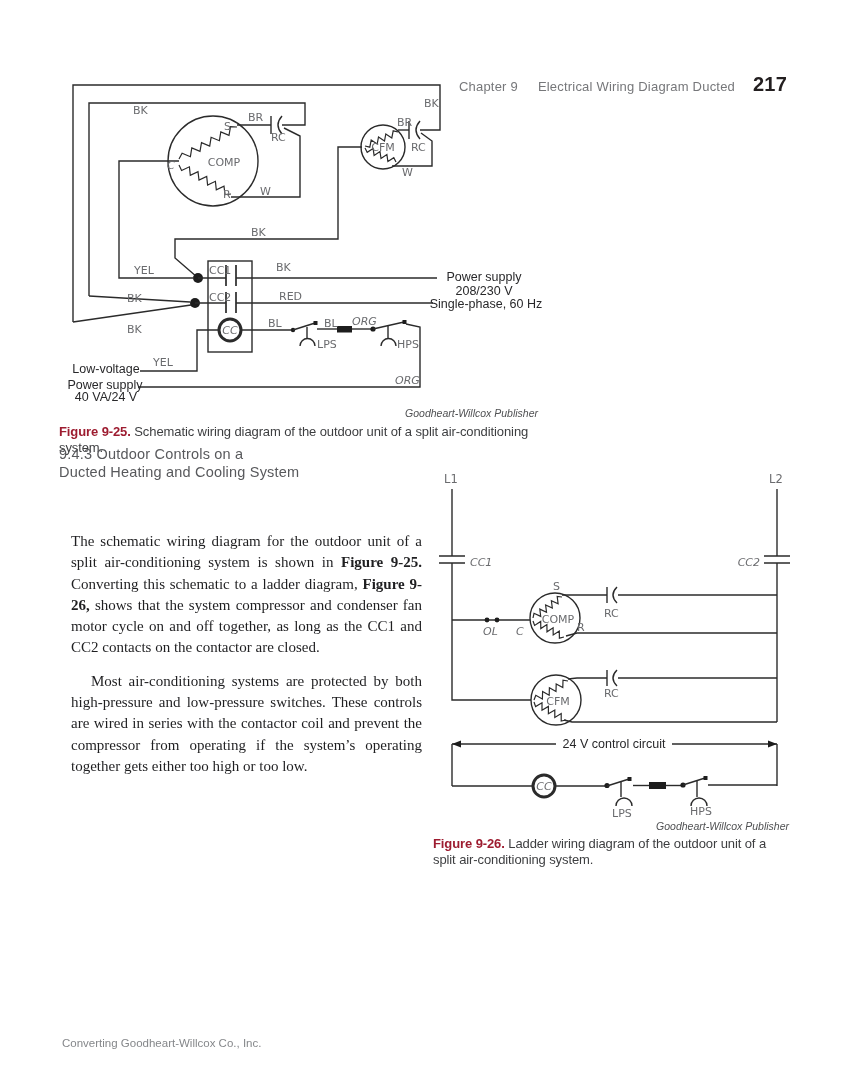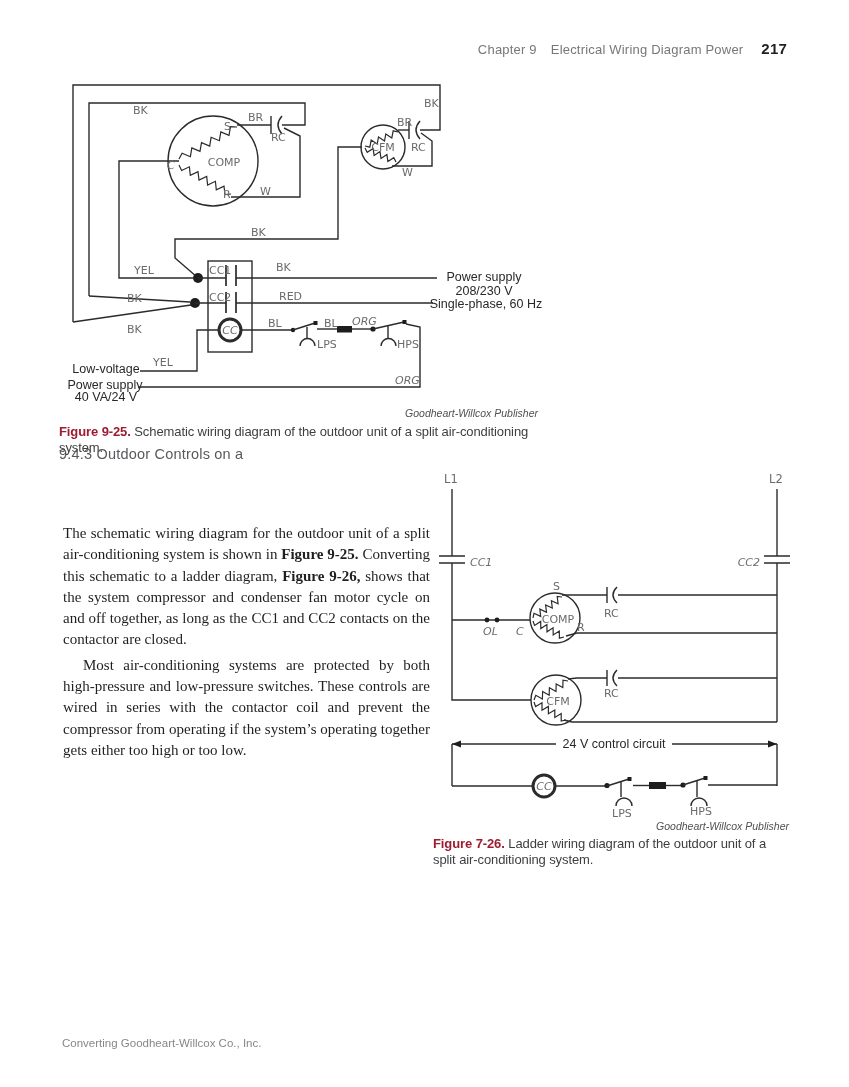--- a/index.html
+++ b/index.html
@@ -2,33 +2,33 @@
 <html><head>
 <meta charset="utf-8">
 <style>
   html,body{margin:0;padding:0;background:#e8e8e8;}
   .page{position:relative;width:849px;height:1087px;background:#ffffff;overflow:hidden;
         font-family:"Liberation Sans",sans-serif;}
   .layer{position:absolute;left:0;top:0;}
   
   .header{position:absolute;top:40px;right:62px;display:flex;align-items:baseline;
           font-size:13px;color:#76777a;letter-spacing:.2px;}
-  .header .chap{margin-right:14px;}
-  .header .pagenum{margin-left:18px;font-size:15px;font-weight:bold;color:#231f20;}
+  .header .chap{margin-right:20px;}
+  .header .pagenum{margin-left:18px;font-size:20px;font-weight:bold;color:#231f20;margin-top:33px;}
   
   .caption{position:absolute;font-size:13px;line-height:16px;color:#3d3e40;letter-spacing:-.1px;}
   .caption .figlab{font-weight:bold;color:#9d1c30;}
   
   .heading{position:absolute;left:59px;top:445px;font-size:14.5px;line-height:18px;
            font-weight:500;color:#58595c;letter-spacing:.2px;}
   
   .body-col{position:absolute;left:59px;top:519px;width:375px;
             font-family:"Liberation Serif",serif;font-size:15px;line-height:21.3px;
             color:#1f1f21;text-align:justify;}
-  .body-col p{margin:4px;}
+  .body-col p{margin:12px;}
   .body-col p.indent{text-indent:20px;}
   .footer{position:absolute;left:62px;top:1037px;font-size:11.5px;color:#85878a;}
   
   .wire{fill:none;stroke:#2b2b2b;stroke-width:1.4;}
   .wire-thin{fill:none;stroke:#2b2b2b;stroke-width:1.2;}
   .bar{fill:none;stroke:#2b2b2b;stroke-width:1.7;}
   .coil{fill:#ffffff;stroke:#2b2b2b;stroke-width:3;}
   .motor{fill:none;stroke:#2b2b2b;stroke-width:1.4;}
   .dot{fill:#1d1d1d;}
   .blk{fill:#1d1d1d;}
@@ -208,35 +208,36 @@
       <text class="stext mid" x="614" y="748">24 V control circuit</text>
       <text class="dlab dlab-i mid" x="544" y="790" font-size="10">CC</text>
       <text class="dlab" x="612" y="817">LPS</text>
       <text class="dlab" x="690" y="815">HPS</text>
       <text class="credit end" x="789" y="830">Goodheart-Willcox Publisher</text>
     </g>
   </svg>
 
   <div class="header">
     <span class="chap">Chapter 9</span>
-    <span class="title">Electrical Wiring Diagram Power</span>
+    <span class="title">Electrical Wiring Diagram Ducted</span>
     <span class="pagenum">217</span>
   </div>
 
   <div class="caption" style="left:59px;top:424px;width:478px;">
     <span class="figlab">Figure 9-25.</span><span> Schematic wiring diagram of the outdoor unit of a split air-conditioning system.</span>
   </div>
 
   <div class="heading">
     <div>9.4.3 Outdoor Controls on a</div>
+    <div>Ducted Heating and Cooling System</div>
   </div>
 
   <div class="body-col">
     <p><span>The schematic wiring diagram for the outdoor unit of a split air-conditioning system is shown in </span><b>Figure 9-25.</b><span> Converting this schematic to a ladder diagram, </span><b>Figure 9-26,</b><span> shows that the system compressor and condenser fan motor cycle on and off together, as long as the CC1 and CC2 contacts on the contactor are closed.</span></p>
     <p class="indent">Most air-conditioning systems are protected by both high-pressure and low-pressure switches. These controls are wired in series with the contactor coil and prevent the compressor from operating if the system’s operating together gets either too high or too low.</p>
   </div>
 
   <div class="caption" style="left:433px;top:836px;width:340px;">
-    <span class="figlab">Figure 7-26.</span><span> Ladder wiring diagram of the outdoor unit of a split air-conditioning system.</span>
+    <span class="figlab">Figure 9-26.</span><span> Ladder wiring diagram of the outdoor unit of a split air-conditioning system.</span>
   </div>
 
   <div class="footer">Converting Goodheart-Willcox Co., Inc.</div>
 </div>
 
 </body></html>

